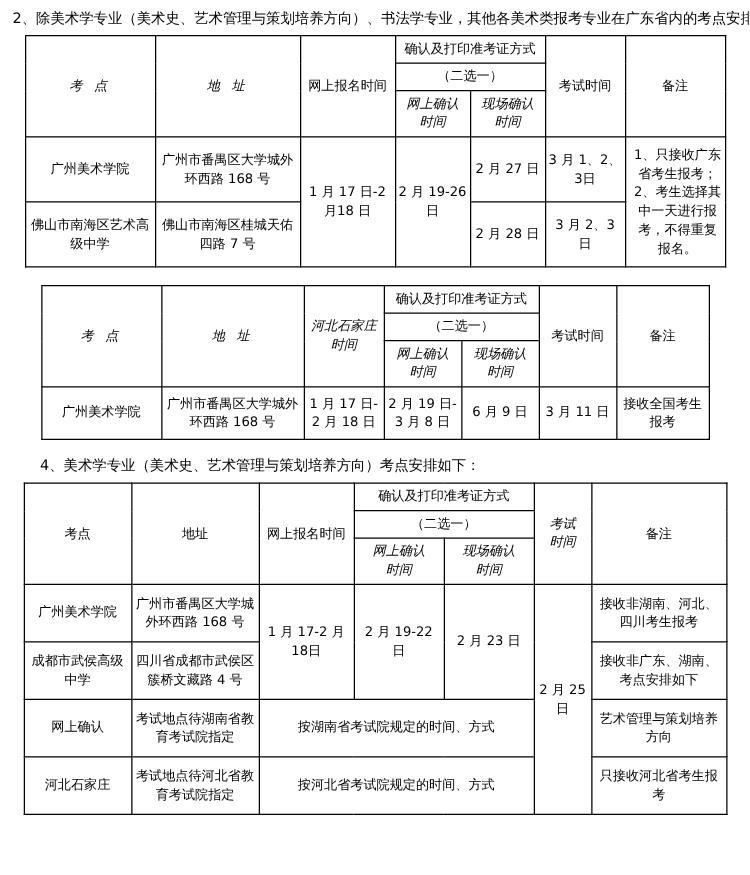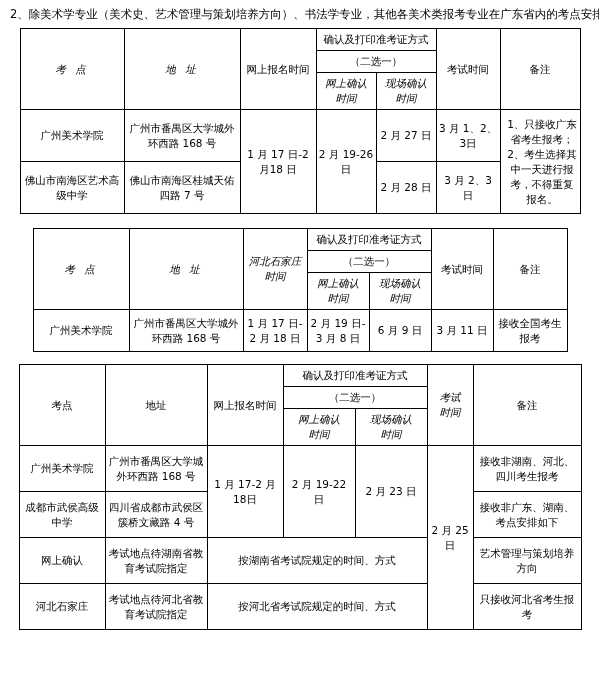--- a/index.html
+++ b/index.html
@@ -148,20 +148,21 @@
       <td>2 月 19 日-3 月 8 日</td>
       <td>6 月 9 日</td>
       <td>3 月 11 日</td>
       <td>接收全国考生报考</td>
     </tr>
   </tbody>
     </table>
 
   <div class="gap-b"></div>
 
+  <div class="section-title indent">4、美术学专业（美术史、艺术管理与策划培养方向）考点安排如下：</div>
 
   <table class="grid t3">
     <colgroup>
       <col style="width:86px">
         <col style="width:102px">
         <col style="width:76px">
       <col style="width:72px">
         <col style="width:72px">
         <col style="width:46px">
         <col style="width:108px">

